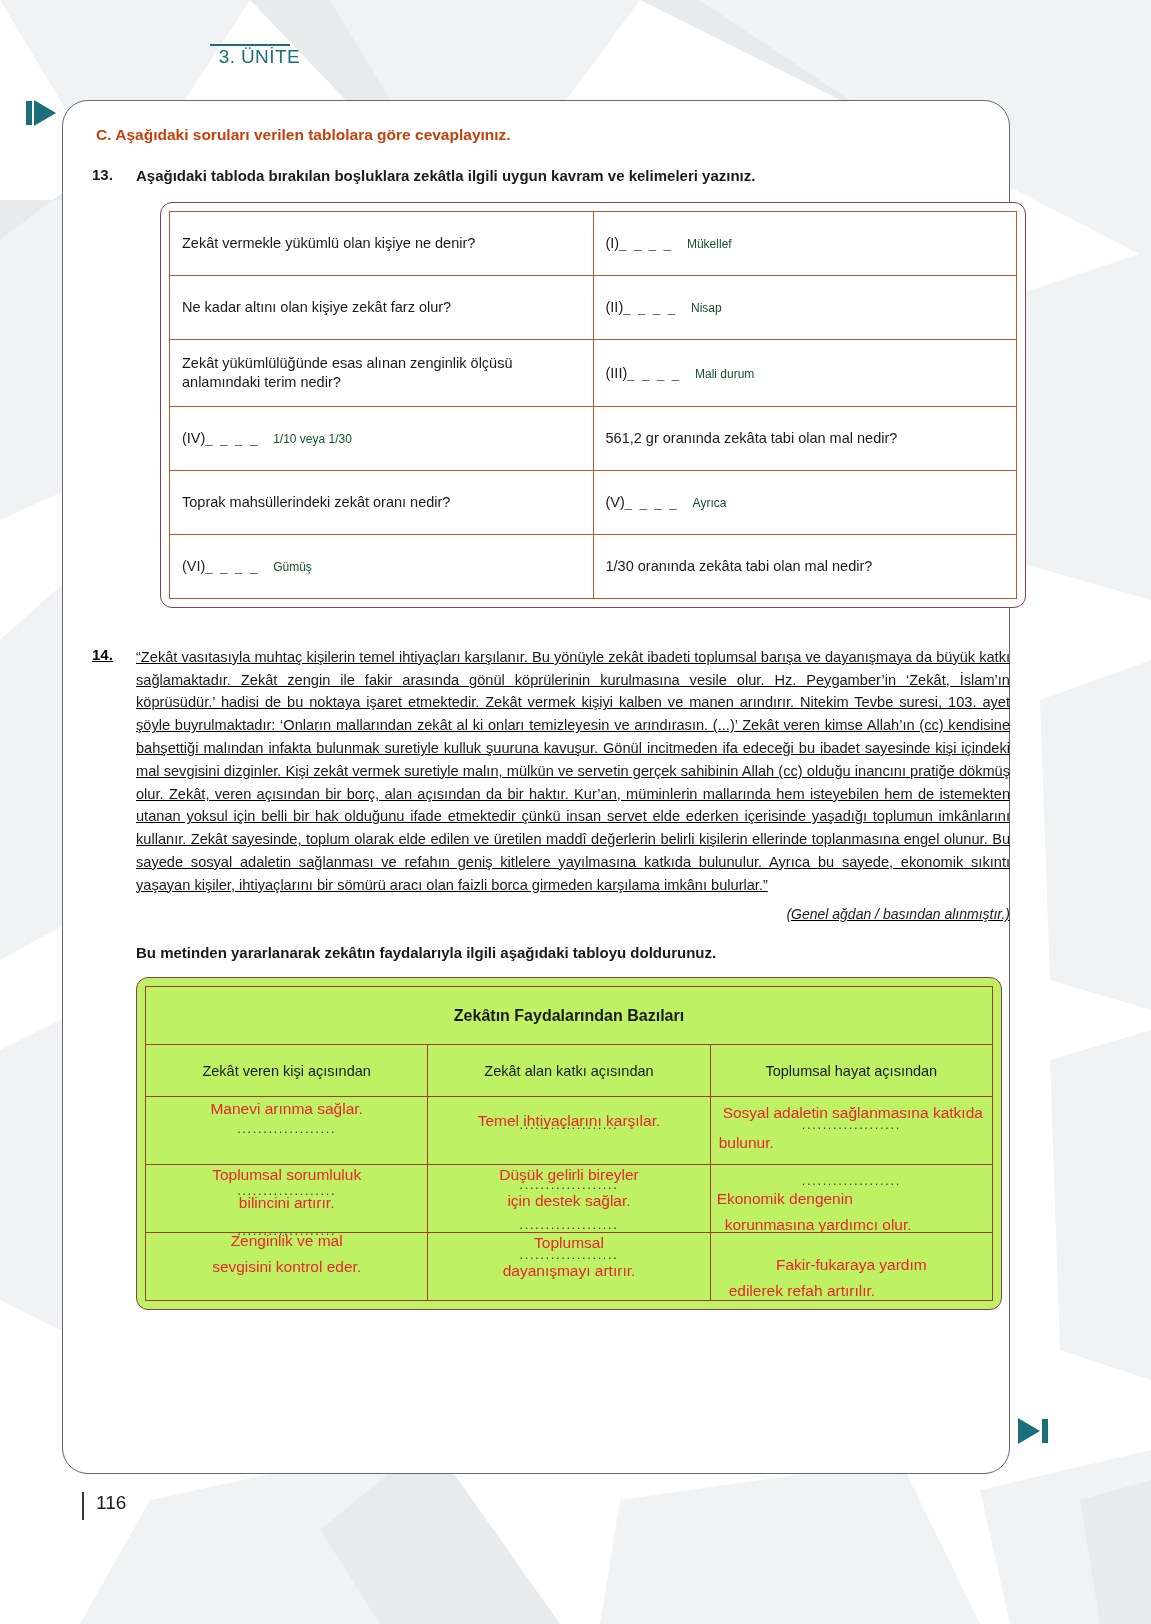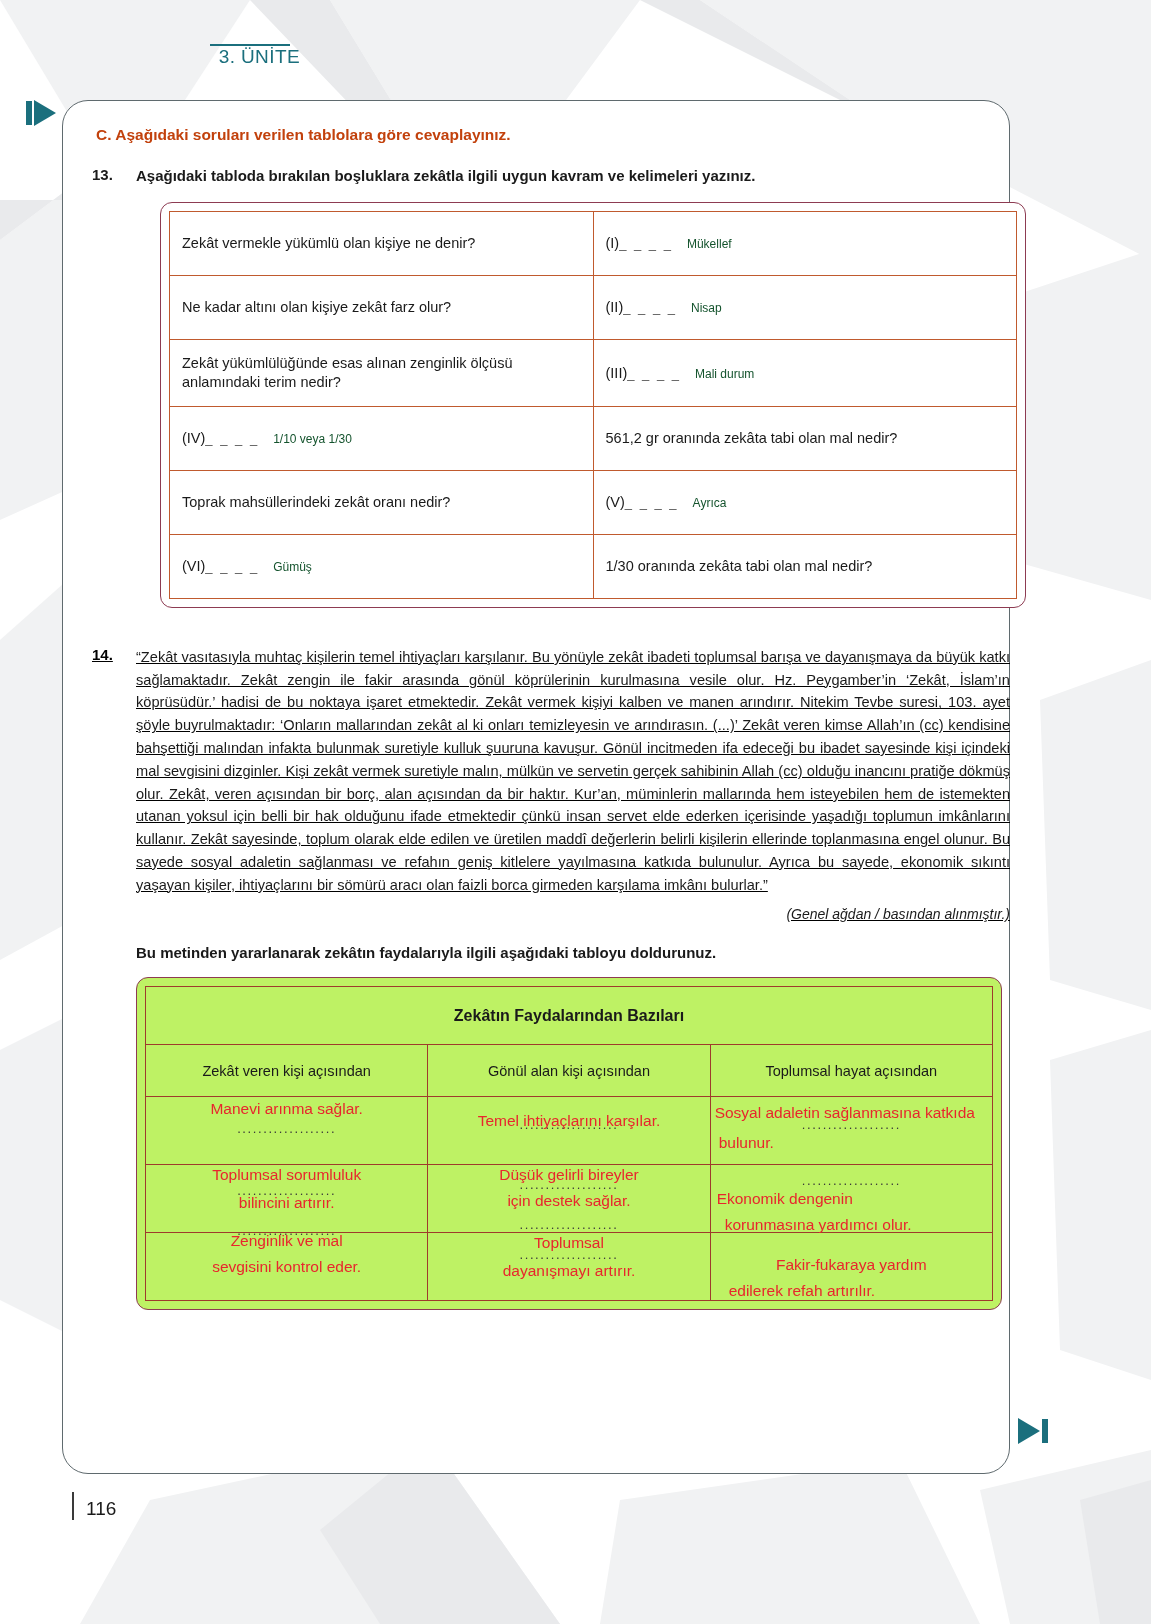--- a/index.html
+++ b/index.html
@@ -114,21 +114,21 @@
 
   .hw {
     color:#e8262d; font-size:15.5px; line-height:1.25;
     position:absolute; left:0; right:0; top:6px;
     white-space:nowrap;
   }
   .dots { color:#3a3a3a; letter-spacing:1.6px; font-size:13px; display:block; }
 
   
   .pagenum {
-    position:absolute; left:72px; top:1492px; display:flex; align-items:flex-end; z-index:6;
+    position:absolute; left:82px; top:1492px; display:flex; align-items:flex-start; z-index:6;
   }
   .pagenum .tick { width:2px; height:28px; background:#3a3a3a; margin-right:12px; }
   .pagenum .num { font-size:19px; color:#1a1a1a; }
 </style>
 </head>
 <body>
 
 <div class="bg-layer">
   <svg viewBox="0 0 1151 1624" preserveAspectRatio="none">
     <rect x="0" y="0" width="1151" height="1624" fill="#ffffff"></rect>
@@ -260,39 +260,39 @@
   <div class="lead-in">Bu metinden yararlanarak zekâtın faydalarıyla ilgili aşağıdaki tabloyu doldurunuz.</div>
 
   <div class="tbl15-frame">
     <table class="t15">
       <tbody>
         <tr>
           <th class="t15-title" colspan="3">Zekâtın Faydalarından Bazıları</th>
         </tr>
         <tr>
           <td class="t15-head">Zekât veren kişi açısından</td>
-          <td class="t15-head">Gönül alan kişi açısından</td>
+          <td class="t15-head">Zekât alan katkı açısından</td>
           <td class="t15-head">Toplumsal hayat açısından</td>
         </tr>
 
         <tr>
           <td class="t15-body">
             <div class="hw" style="top:2px;">Manevi arınma sağlar.</div>
             <div class="hw" style="top:24px;">
                 <span class="dots">...................</span>
               </div>
           </td>
           <td class="t15-body">
             <div class="hw" style="top:14px;">Temel ihtiyaçlarını karşılar.</div>
             <div class="hw" style="top:20px;">
                 <span class="dots">...................</span>
               </div>
           </td>
           <td class="t15-body">
-            <div class="hw" style="top:6px; left:4px; text-align:left;">Sosyal adaletin sağlanmasına katkıda</div>
+            <div class="hw" style="top:6px; left:12px; text-align:left;">Sosyal adaletin sağlanmasına katkıda</div>
             <div class="hw" style="top:20px;">
                 <span class="dots">...................</span>
               </div>
             <div class="hw" style="top:36px; left:8px; text-align:left;">bulunur.</div>
           </td>
         </tr>
 
         <tr>
           <td class="t15-body">
             <div class="hw" style="top:0px;">Toplumsal sorumluluk</div>

